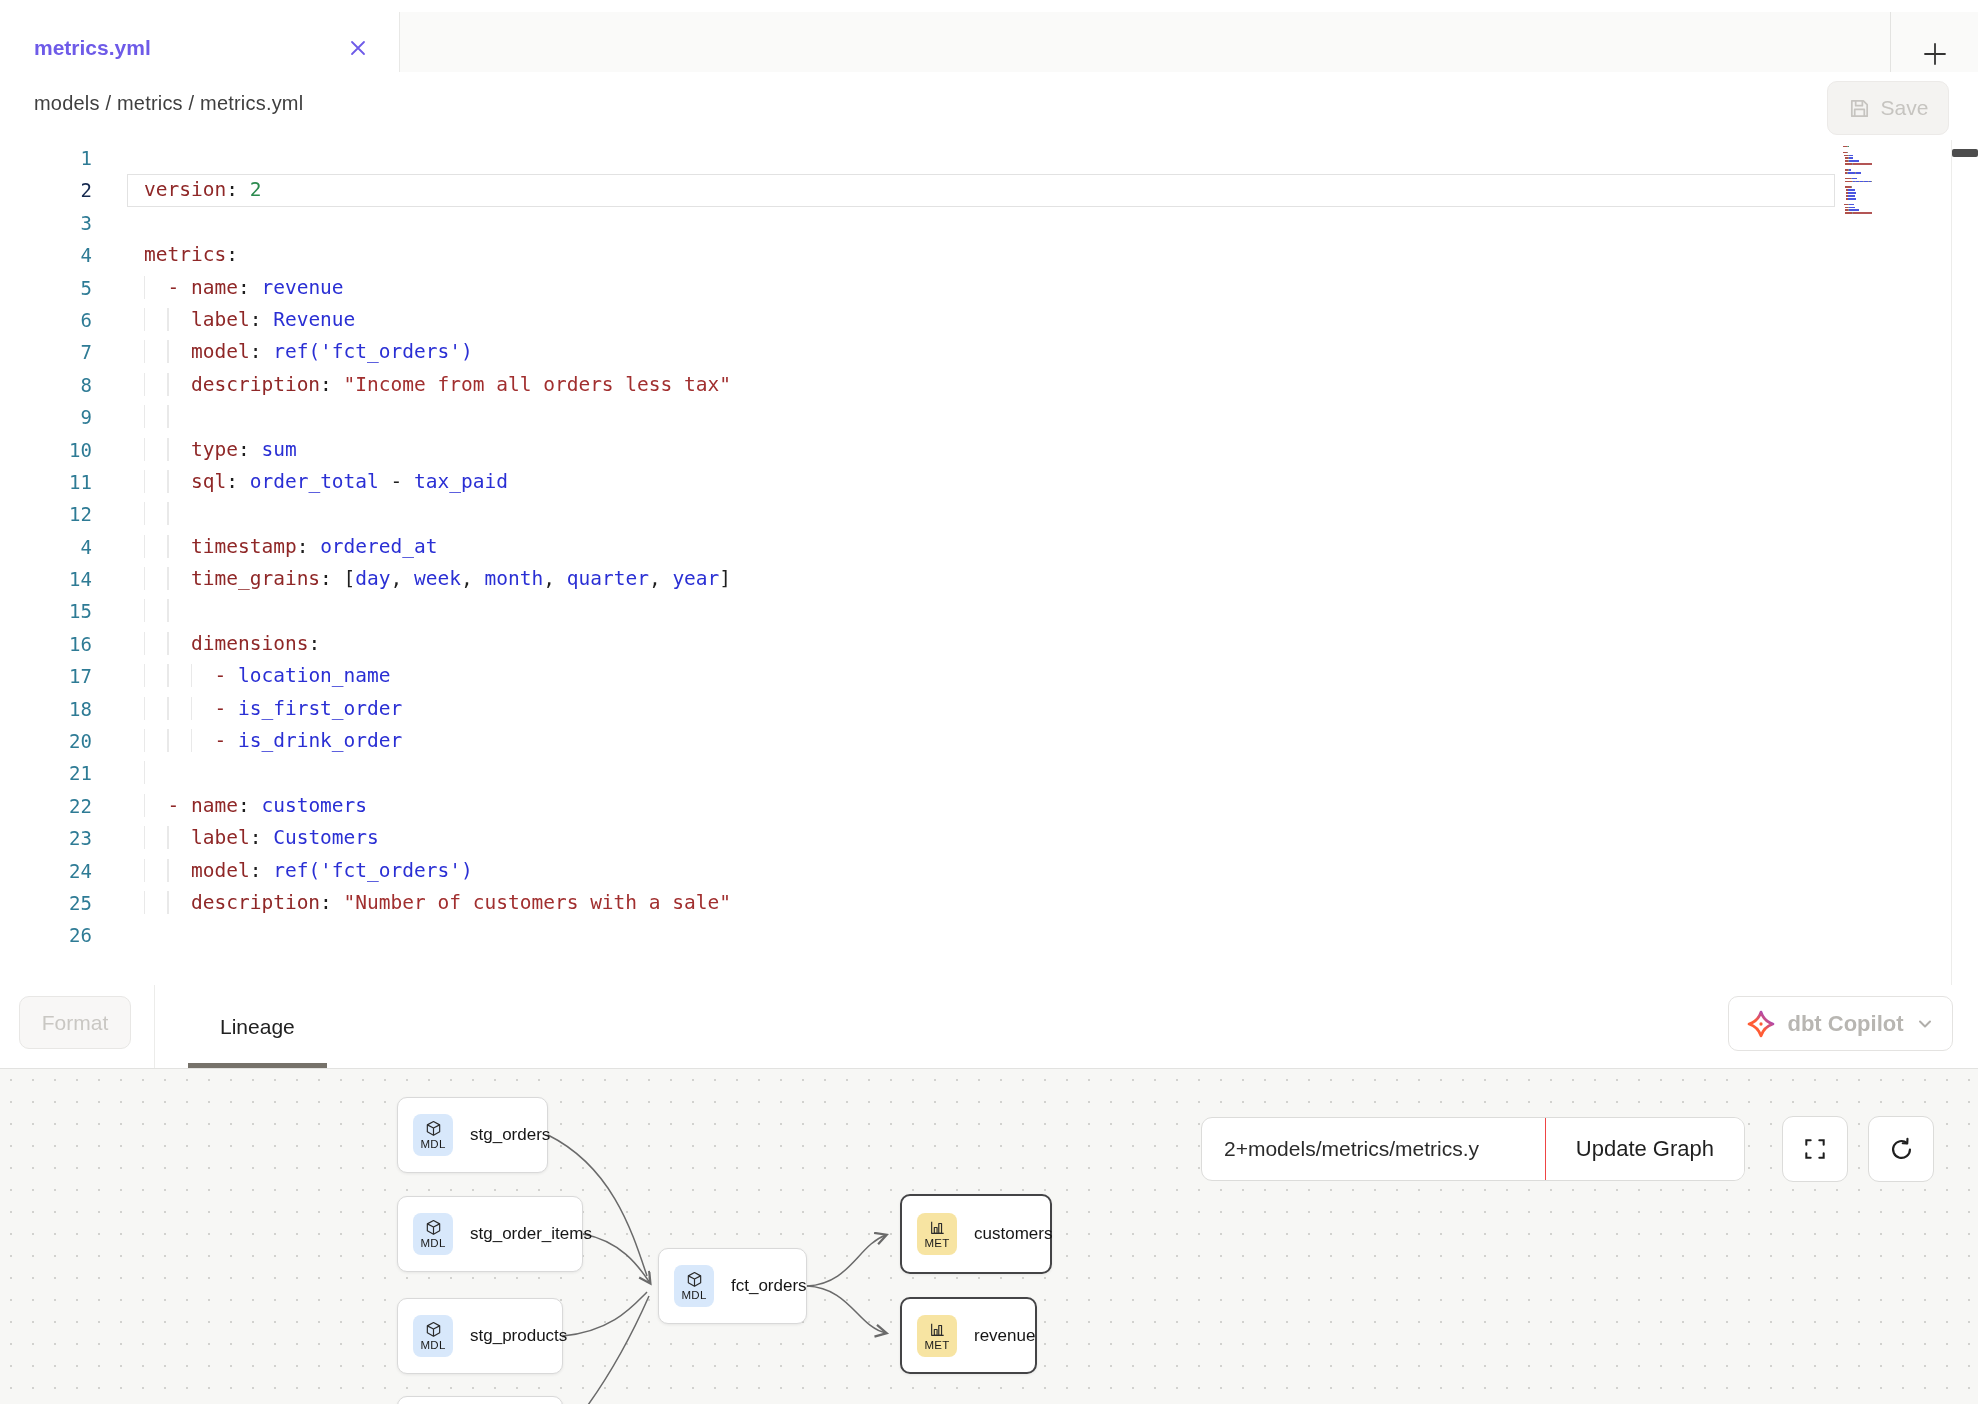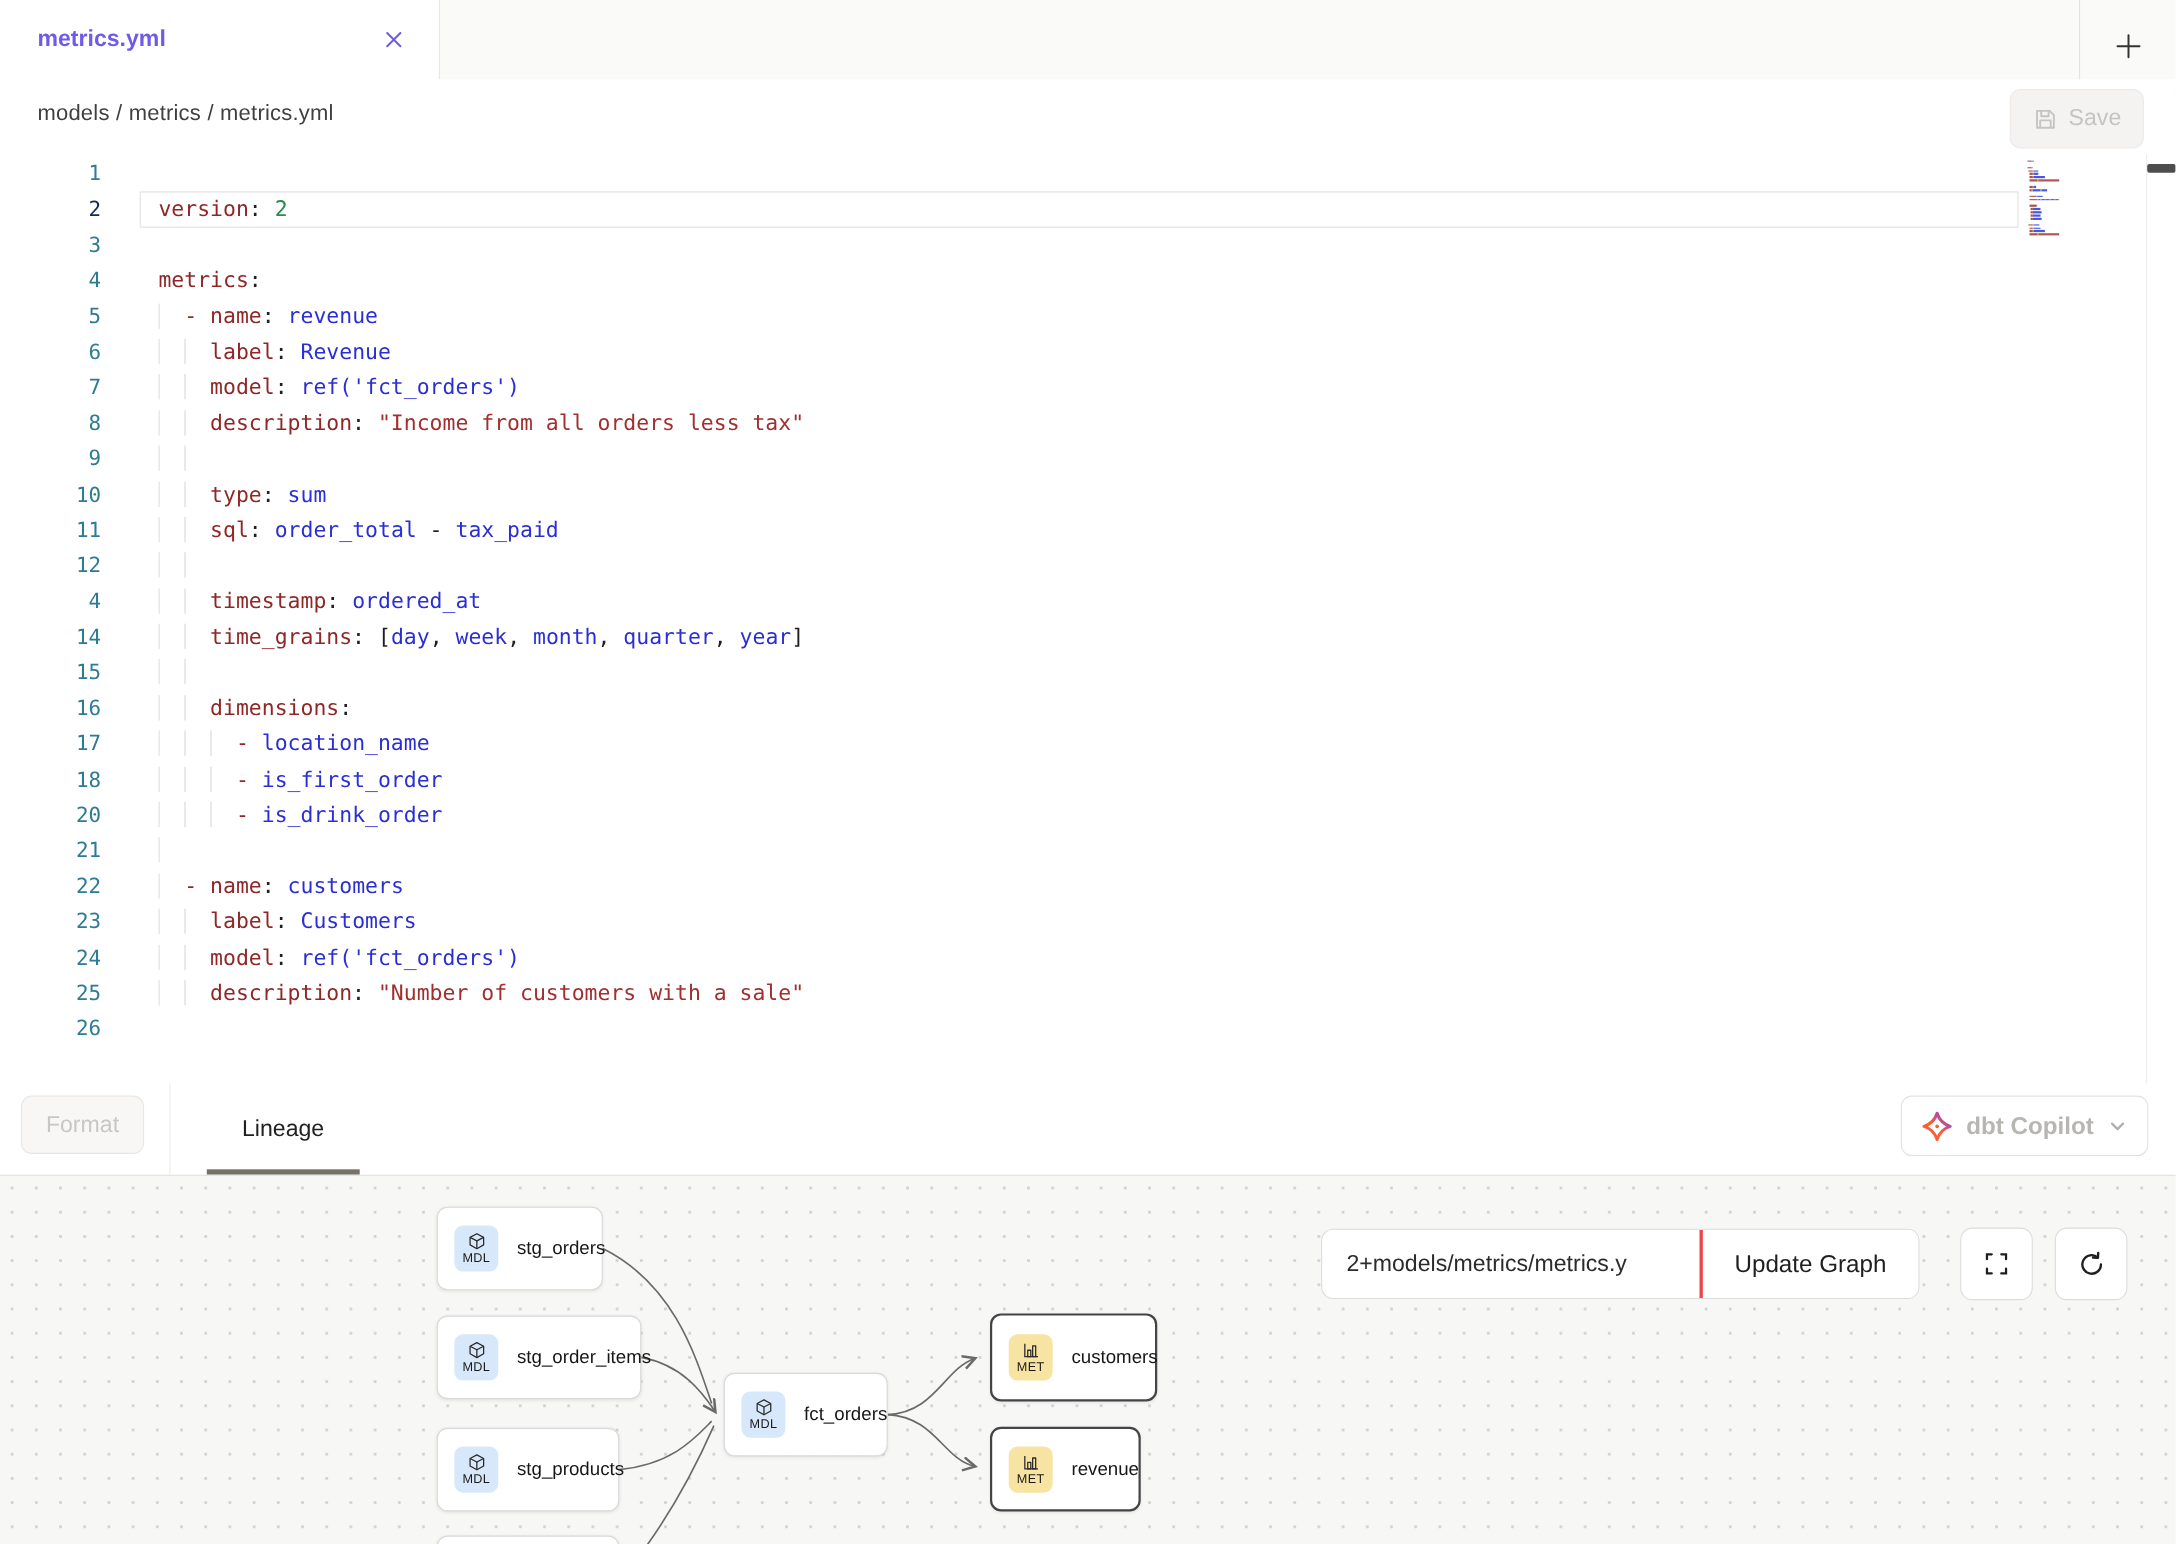--- a/index.html
+++ b/index.html
@@ -2,21 +2,21 @@
 <html><head>
 <meta charset="utf-8">
 <title>metrics.yml</title>
 <style>
   * { box-sizing: border-box; margin: 0; padding: 0; }
   html,body { background:#ffffff; }
   body { font-family: "Liberation Sans", sans-serif; }
   #frame { position:relative; width:1978px; height:1404px; background:#fff; overflow:hidden; }
 
   
-  .tabbar { position:absolute; left:0; top:0; width:100%; height:84px; display:flex; }
+  .tabbar { position:absolute; left:0; top:12px; width:100%; height:84px; display:flex; }
   .tab-active { width:400px; height:72px; background:#fff; border-right:1px solid #e8e8e6;
     display:flex; align-items:center; justify-content:space-between; padding:0 28px 0 34px; }
   .tab-title { color:#6e5be8; font-size:21px; font-weight:600; }
   .tab-close { width:26px; height:26px; display:flex; align-items:center; justify-content:center; cursor:pointer; }
   .tab-fill { flex:1; background:#fafaf9; border-bottom:1px solid #e6e6e4; }
   .tab-plus { width:88px; background:#fafaf9; border-bottom:1px solid #e6e6e4; border-left:1px solid #e3e3e1;
     display:flex; align-items:center; justify-content:center; }
 
   
   .crumbrow { position:absolute; left:0; top:72px; width:100%; height:70px; background:#fff; }
@@ -71,21 +71,21 @@
     display:flex; flex-direction:column; align-items:center; justify-content:center; }
   .badge.mdl { background:#d8e8fb; }
   .badge.met { background:#f7e4a2; }
   .badge .bt { font-size:11.5px; color:#1a1a1a; margin-top:1px; letter-spacing:.3px; }
   .nlabel { font-size:17px; color:#161616; }
 
   .ctl-group { position:absolute; left:1201px; top:48px; width:544px; height:64px; background:#fff;
     border:1px solid #dcdcda; border-radius:11px; display:flex; overflow:hidden; }
   .ctl-input { width:344px; height:100%; border:none; outline:none; padding:0 10px 0 22px;
     font-size:21px; color:#2b2b2b; font-family:"Liberation Sans", sans-serif; background:transparent; }
-  .ctl-update { width:200px; height:100%; border:none; border-left:3px solid #ef4444; background:#fff;
+  .ctl-update { width:200px; height:100%; border:none; border-left:1px solid #ef4444; background:#fff;
     font-size:22px; color:#1f1f1f; font-weight:500; font-family:"Liberation Sans", sans-serif; cursor:pointer; }
   .sq-btn { position:absolute; top:47px; width:66px; height:66px; background:#fff; border:1px solid #dcdcda;
     border-radius:11px; display:flex; align-items:center; justify-content:center; cursor:pointer; }
   .sq-btn.fs { left:1782px; }
   .sq-btn.rf { left:1868px; }
 </style>
 </head>
 <body>
 
 <div id="frame">

